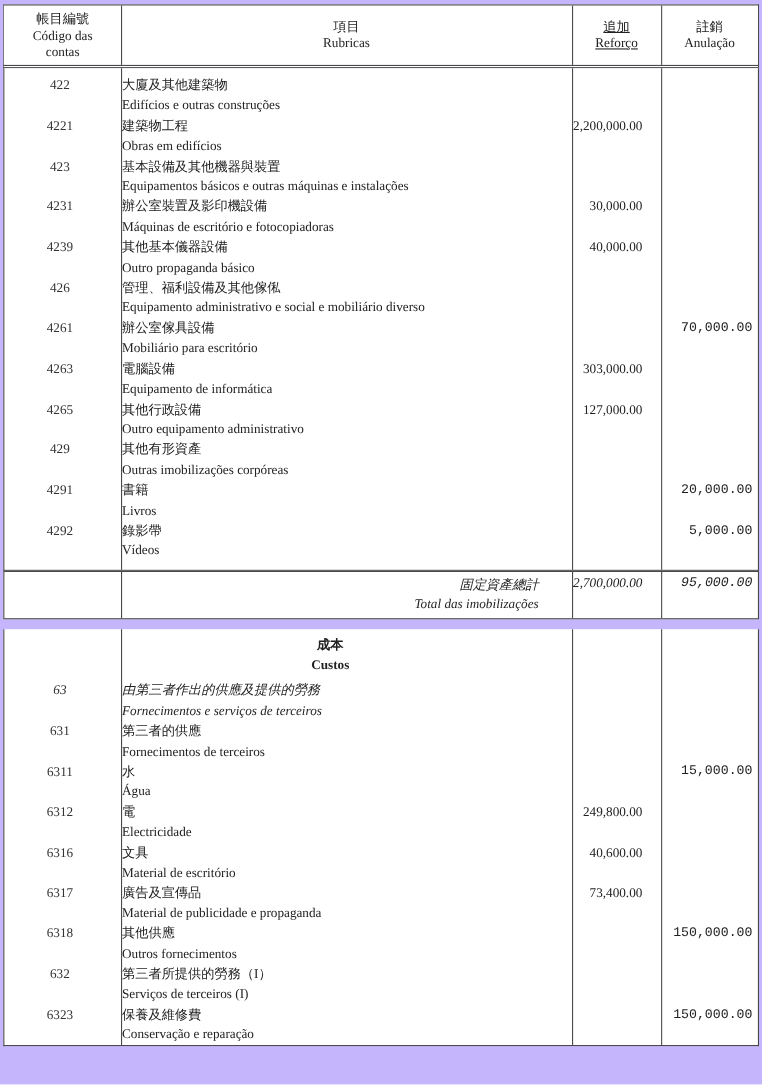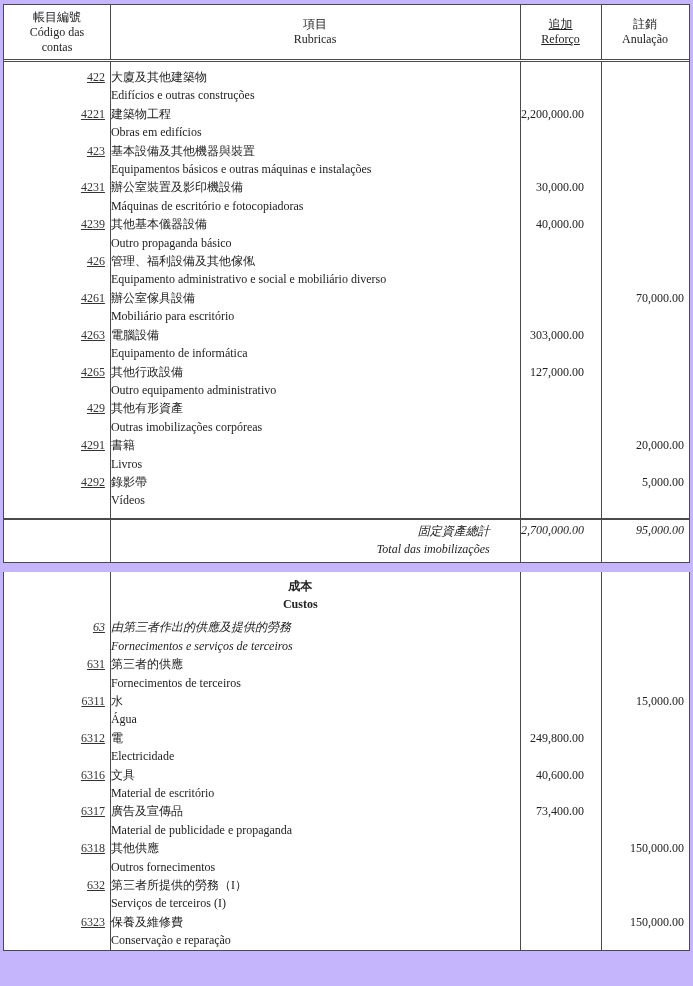--- a/index.html
+++ b/index.html
@@ -20,25 +20,25 @@
   .hc { display:flex; flex-direction:column; justify-content:center; text-align:center; font-size:12px; line-height:15px; }
   .hc-code { width:106px; padding:0 14px; }
   .hc-item { width:410px; }
   .hc-add  { width:81px;text-decoration:underline; }
   .hc-cancel { width:88px; }
 
   
   .body-band { padding:6px 0 8px 0; border-top:none; }
   .entry { display:flex; align-items:flex-start; }
   .cell { font-size:12px; line-height:18.4px; }
-  .code { width:106px; text-align:right; color:#333;text-decoration:underline; }
+  .code { width:106px; text-align:center; color:#333; }
   .item { width:410px; padding-left:6px; }
   .item .zh, .item .pt { line-height:18.4px; }
   .amt { width:81px; text-align:right; padding-right:5px;margin-left:16px; }
-  .amt.last { width:88px; }
+  .amt.last { width:88px;font-family:Liberation Mono, monospace; }
 
   .em .code, .em .zh, .em .pt { font-style:italic; }
 
   
   .total-band { margin-top:0; padding:2px 0 3px 0; }
   .total-band .cell { font-style:italic; line-height:16.8px; }
   .total-band .item { text-align:right; padding-right:6px; }
 
   
   .costs-band { margin-top:9px; padding:5px 0 0 0; }

